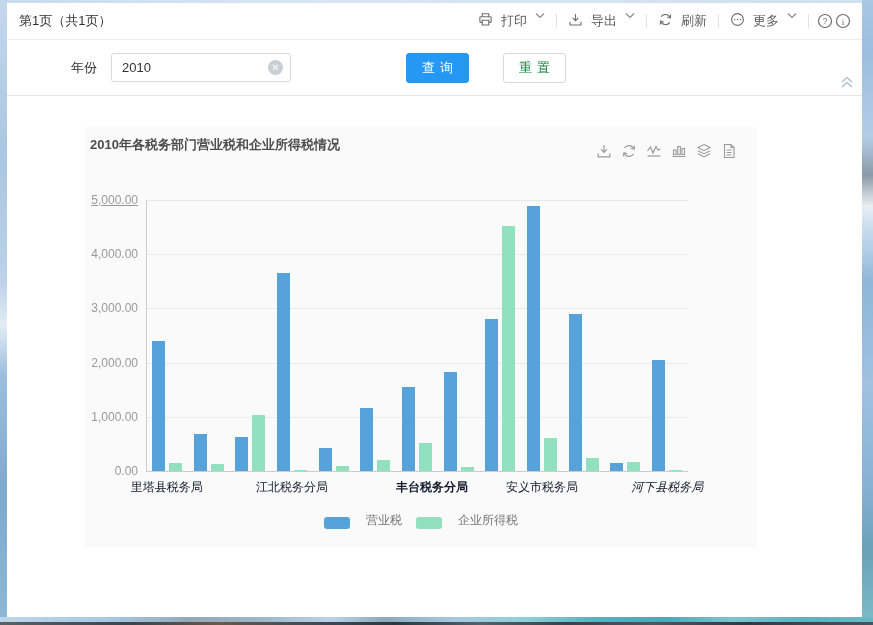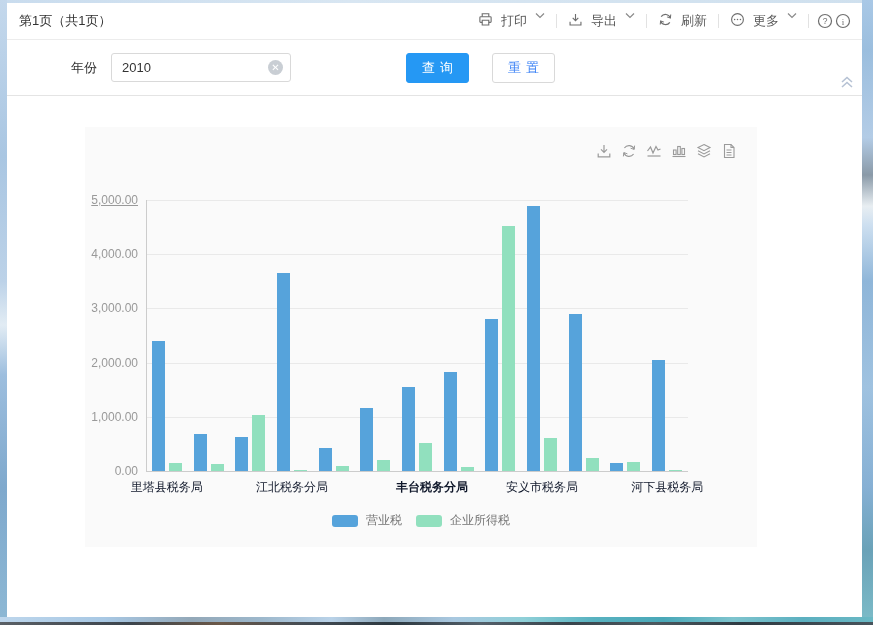--- a/index.html
+++ b/index.html
@@ -38,37 +38,37 @@
   .inp-wrap { position:relative; width:180px; height:29px;border-radius:6px; }
   .inp { width:100%; height:100%; border:1px solid #d9d9d9; border-radius:3px;
     padding:0 30px 0 10px; font-size:13px; color:#333; outline:none;
     font-family:"Liberation Sans","DejaVu Sans",sans-serif; }
   .clear-ic { position:absolute; right:8px; top:7px; width:15px; height:15px; border-radius:50%;
     background:#c9ced4; color:#fff; font-size:10px; line-height:15px; text-align:center; cursor:pointer; }
   .btn { height:30px; border-radius:3px; font-size:13px; letter-spacing:5px; padding:0 10px 0 15px;
     cursor:pointer; border:1px solid transparent;
     font-family:"Liberation Sans","DejaVu Sans",sans-serif; }
   .btn-primary { background:#2598F4; border-color:#2598F4; color:#fff; margin-left:115px; }
-  .btn-plain { background:#fff; border-color:#d9d9d9; color:#3b82f6; margin-left:23px; }
+  .btn-plain { background:#fff; border-color:#d9d9d9; color:#15803d; margin-left:34px; }
   .collapse { position:absolute; right:8px; bottom:2px; cursor:pointer; }
 
   
   .panel { position:relative; margin:31px 0 0 78px; width:672px; height:420px; background:#fafafa; }
   .c-title { position:absolute; left:5px; top:9px; font-size:13px; font-weight:bold; color:#4d4d4d; }
   .toolbox { position:absolute; right:20px; top:16px; display:flex; gap:9px; }
   .toolbox span { cursor:pointer; display:block; }
   #plot { position:absolute; left:0; top:0; width:100%; height:100%; }
   .gridline { position:absolute; height:1px; background:#e9e9e9; }
   .axisline-y { position:absolute; width:1px; background:#ccc; }
   .ytick { position:absolute; text-align:right; font-size:12px; color:#999; }
   .xtick { position:absolute; transform:translateX(-50%); font-size:12px; color:#0f172a; white-space:nowrap; }
   .bar { position:absolute; width:13px; }
   #legend { position:absolute; left:0; top:385px; width:100%; display:flex;
     justify-content:center; align-items:center; gap:14px; }
-  .leg-item { display:flex; align-items:center; gap:8px; cursor:pointer; }
+  .leg-item { display:flex; align-items:flex-end; gap:16px; cursor:pointer; }
   .leg-swatch { width:26px; height:12px; border-radius:3px; }
   .leg-name { font-size:12px; color:#737373; }
 </style>
 </head>
 <body>
 
 <div class="window">
   <div class="frame-top"></div>
 
   <div class="page">
@@ -161,20 +161,21 @@
       <button class="btn btn-plain">重置</button>
       <span class="collapse">
         <svg width="14" height="13" viewBox="0 0 14 13" fill="none" stroke="#b6c2d4" stroke-width="1.6">
           <polyline points="2,6 7,1.5 12,6"></polyline>
             <polyline points="2,11 7,6.5 12,11"></polyline>
         </svg>
       </span>
     </div>
 
     <div class="panel">
+      <div class="c-title">2010年各税务部门营业税和企业所得税情况</div>
 
       <div class="toolbox">
         <span>
           <svg width="16" height="16" viewBox="0 0 16 16" fill="none" stroke="#9a9a9a" stroke-width="1.2">
             <path d="M8 2 v7 M5 6.3 L8 9.3 L11 6.3"></path>
               <path d="M2.2 10.5 v3.3 h11.6 v-3.3"></path>
             </svg></span>
         <span>
           <svg width="16" height="16" viewBox="0 0 16 16" fill="none" stroke="#9a9a9a" stroke-width="1.2">
             <path d="M13.2 6.2 A5.6 5.6 0 0 0 3.4 5"></path>
@@ -245,21 +246,21 @@
           <div class="bar" style="left: 417px; top: 99px; height: 245px; background: rgb(145, 224, 190);"></div>
           <div class="bar" style="left: 442px; top: 79px; height: 265px; background: rgb(86, 163, 219);"></div>
           <div class="bar" style="left: 459px; top: 311px; height: 33px; background: rgb(145, 224, 190);"></div>
           <div class="xtick" style="left: 457.077px; top: 352px;">安义市税务局</div>
           <div class="bar" style="left: 484px; top: 187px; height: 157px; background: rgb(86, 163, 219);"></div>
           <div class="bar" style="left: 501px; top: 331px; height: 13px; background: rgb(145, 224, 190);"></div>
           <div class="bar" style="left: 525px; top: 336px; height: 8px; background: rgb(86, 163, 219);"></div>
           <div class="bar" style="left: 542px; top: 335px; height: 9px; background: rgb(145, 224, 190);"></div>
           <div class="bar" style="left: 567px; top: 233px; height: 111px; background: rgb(86, 163, 219);"></div>
           <div class="bar" style="left: 584px; top: 343px; height: 1px; background: rgb(145, 224, 190);"></div>
-          <div class="xtick" style="left: 582.154px; top: 352px;">河下县税务局</div>
+          <div class="xtick" style="left: 582.154px; top: 352px; font-style: italic;">河下县税务局</div>
         </div>
       <div id="legend">
           <div class="leg-item">
             <span class="leg-swatch" style="background: rgb(86, 163, 219);"></span>
             <span class="leg-name">营业税</span>
           </div>
           <div class="leg-item">
             <span class="leg-swatch" style="background: rgb(145, 224, 190);"></span>
             <span class="leg-name">企业所得税</span>
           </div>

